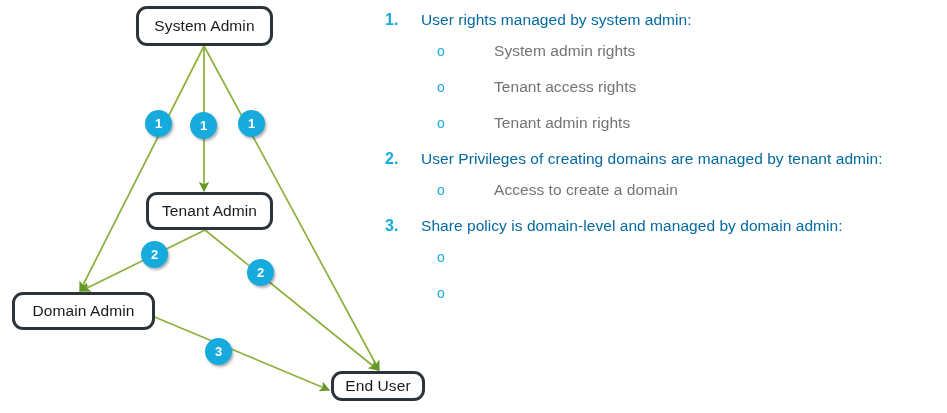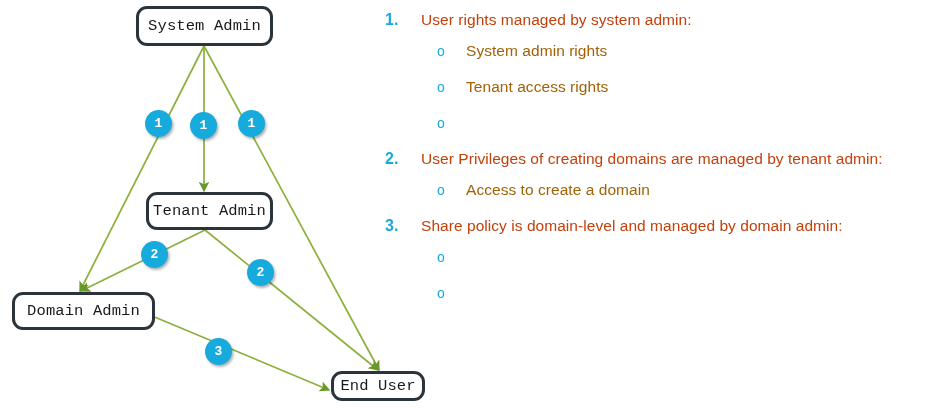--- a/index.html
+++ b/index.html
@@ -18,21 +18,20 @@
     overflow: hidden;
   }
 
   
   #diagram {
     position: absolute;
     left: 0;
     top: 0;
     width: 440px;
     height: 413px;
-    font-family: Liberation Mono, monospace;
   }
   #edges {
     position: absolute;
     left: 0;
     top: 0;
     width: 440px;
     height: 413px;
   }
 
   .node {
@@ -85,45 +84,46 @@
   }
   .l1 .num {
     color: #17AADD;
     font-size: 16px;
     font-weight: 700;
     width: 36px;
     flex: 0 0 36px;
     line-height: 22px;
   }
   .l1 .txt {
-    color: #c2410c;
+    color: #0369a1;
     font-size: 15.5px;
     line-height: 22px;
     letter-spacing: .05px;
     text-align: center;
   }
   .l2 {
     position: relative;
     display: flex;
     align-items: flex-start;
     margin: 0 0 14px 0;
     padding-left: 59px;
   }
   .l2 .bullet {
     color: #17AADD;
     font-size: 14px;
     width: 29px;
     flex: 0 0 29px;
     line-height: 22px;
   }
   .l2 .txt {
-    color: #a16207;
+    color: #737373;
     font-size: 15.5px;
     line-height: 22px;
     letter-spacing: .05px;
+    margin-left: 28px;
   }
   .grp { margin-bottom: 2px; }
 </style>
 </head>
 <body>
 
 <div id="page">
 
   <div id="diagram">
 
@@ -200,20 +200,21 @@
       <div class="l2">
         <span class="bullet">o</span>
         <span class="txt">System admin rights</span>
       </div>
       <div class="l2">
         <span class="bullet">o</span>
         <span class="txt">Tenant access rights</span>
       </div>
       <div class="l2">
         <span class="bullet">o</span>
+        <span class="txt">Tenant admin rights</span>
       </div>
     </div>
 
     <div class="grp">
       <div class="l1">
         <span class="num">2.</span>
         <span class="txt">User Privileges of creating domains are managed by tenant admin:</span>
       </div>
       <div class="l2">
         <span class="bullet">o</span>

